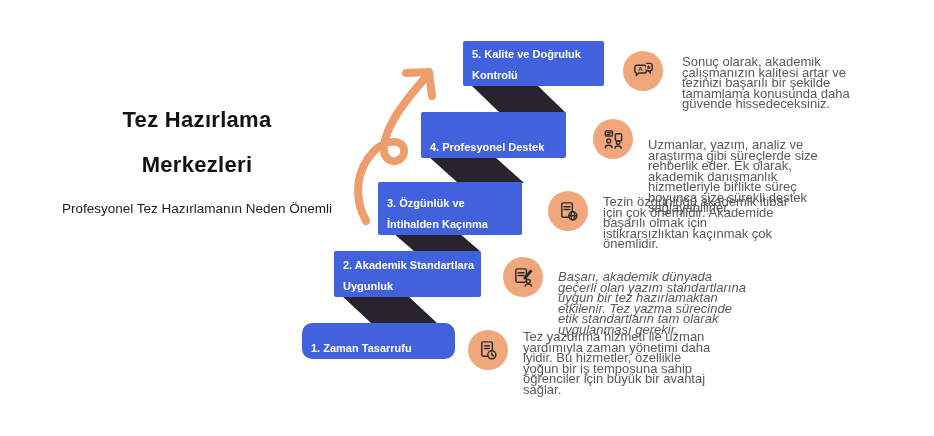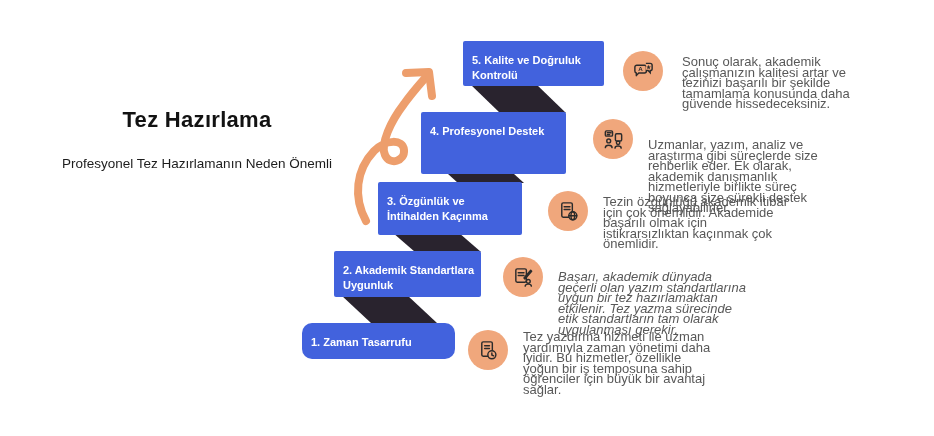--- a/index.html
+++ b/index.html
@@ -11,27 +11,27 @@
   .connector{fill:var(--dark,#29232E);}
   .arrow-stroke{stroke:var(--orange,#ED9E6C);stroke-width:8;fill:none;stroke-linecap:round;stroke-linejoin:round;}
 
   .title-block{position:absolute;left:30px;top:97px;width:334px;text-align:center;}
   .main-title{margin:0;font-size:22px;line-height:45px;font-weight:800;color:#121212;letter-spacing:.3px;}
   .main-title span{display:block;}
   .subtitle{margin:14px 0 16px 0;font-size:13.5px;color:#1d1d1d;}
 
   .step-box{
     position:absolute;background:var(--blue,#4262DD);color:#ffffff;
-    font-weight:700;font-size:11px;line-height:15px;display:flex;align-items:flex-start;
-    padding:12px 5px 0 9px;border-radius:2px;box-sizing:border-box;z-index:2;
+    font-weight:700;font-size:11px;line-height:21px;display:flex;align-items:flex-end;
+    padding:0 5px 0 9px;border-radius:2px;box-sizing:border-box;z-index:2;
   }
   .box1{left:302px;top:323px;width:153px;height:36px;border-radius:10px;}
   .box2{left:334px;top:251px;width:147px;height:46px;}
   .box3{left:378px;top:182px;width:144px;height:53px;}
-  .box4{left:421px;top:112px;width:145px;height:62px;}
+  .box4{left:421px;top:112px;width:145px;height:46px;}
   .box5{left:463px;top:41px;width:141px;height:45px;}
 
   .icon-circle{
     position:absolute;width:40px;height:40px;border-radius:50%;
     background:var(--peach,#F0A77C);display:flex;align-items:center;justify-content:center;z-index:2;
   }
   .ic1{left:468px;top:330px;}.ic2{left:503px;top:257px;}.ic3{left:548px;top:191px;}
   .ic4{left:593px;top:119px;}.ic5{left:623px;top:51px;}
 
   .icon-svg{width:23px;height:23px;}
@@ -58,20 +58,21 @@
     <polygon class="connector" points="341,295 407,295 437,323 371,323"></polygon>
     <g>
       <path class="arrow-stroke" d="M366 221 C353 197,356 170,374 151 C386 139,403 139,404 150 C405 161,390 166,385 155 C380 144,391 121,404 104 C411 94,419 85,426 77"></path>
       <path class="arrow-stroke" d="M406 73 L429 72 L432 96"></path>
     </g>
   </svg>
 
   <header class="title-block">
     <h1 class="main-title">
       <span>Tez Hazırlama</span>
+      <span>Merkezleri</span>
     </h1>
     <p class="subtitle">Profesyonel Tez Hazırlamanın Neden Önemli</p>
   </header>
 
   <div>
     <div class="step-box box1">
       <span>1. Zaman Tasarrufu</span>
     </div>
     <div class="icon-circle ic1">
       <svg class="icon-svg" viewBox="0 0 24 24">

